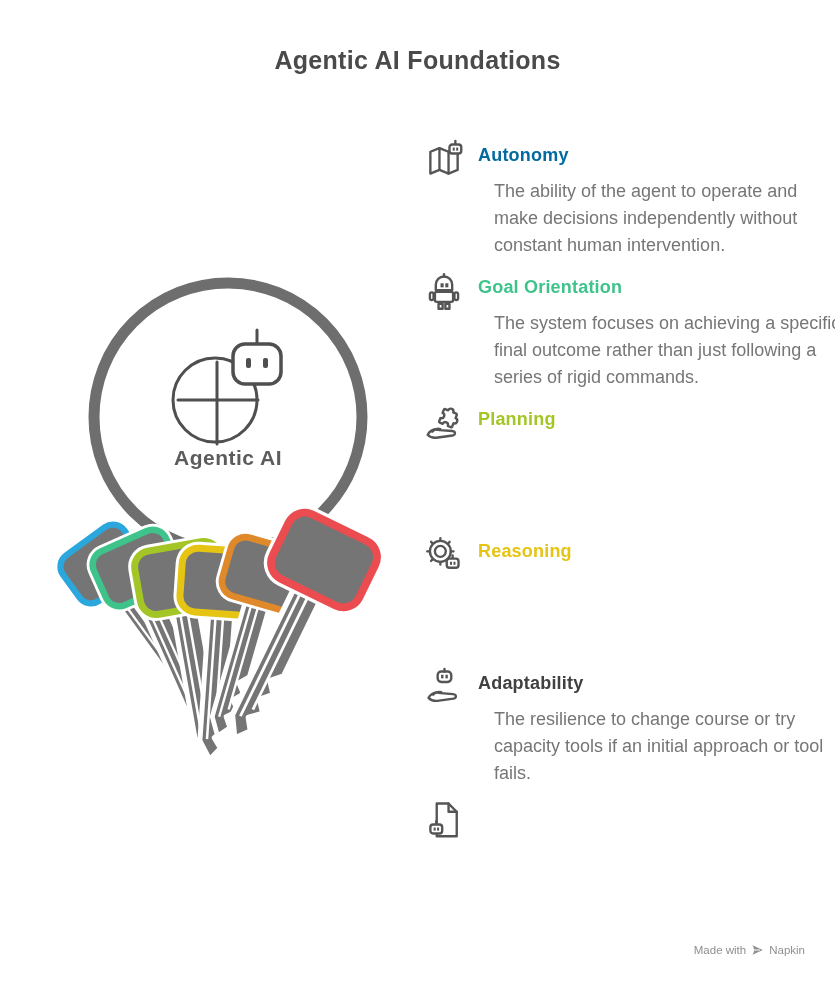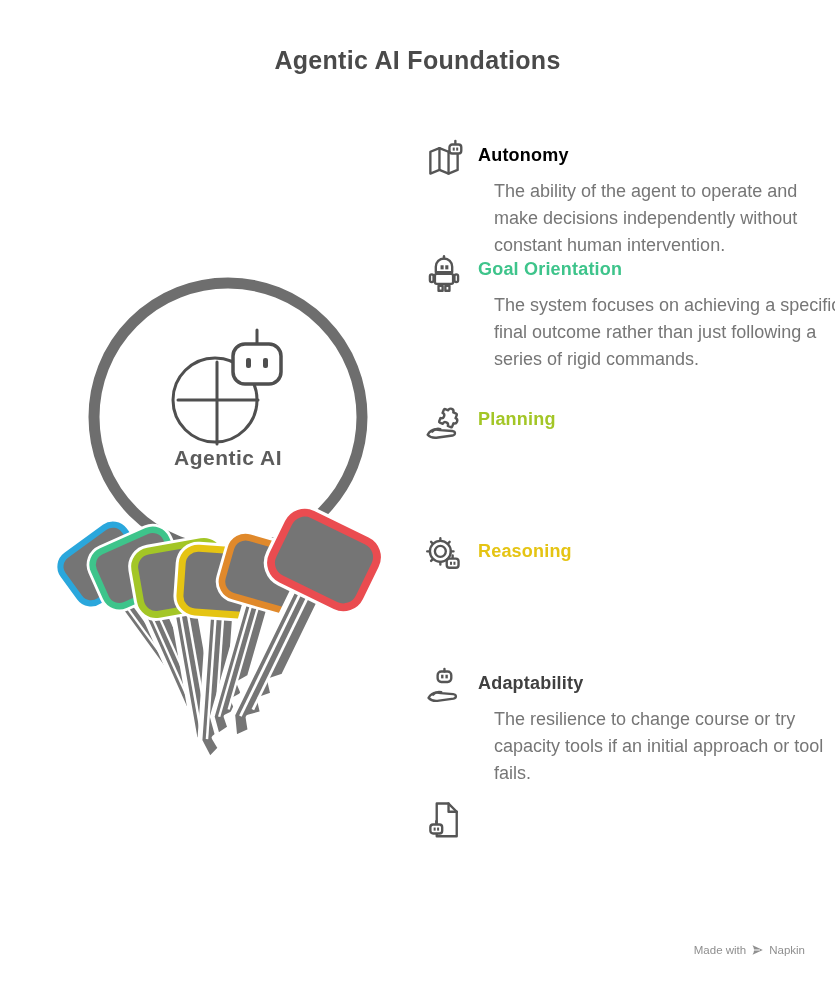--- a/index.html
+++ b/index.html
@@ -109,26 +109,26 @@
           <path d="M7 14 L17 10 L27 14 L37 10 V34 L27 38 L17 34 L7 38 Z"></path>
           <path d="M17 10 V34"></path>
             <path d="M27 14 V38"></path>
           <line x1="34.5" y1="6" x2="34.5" y2="2"></line>
           <rect x="28" y="6" width="13" height="10" rx="3" fill="#ffffff"></rect>
         </g>
         <rect x="31.6" y="9.4" width="2.2" height="3.4" fill="#555555"></rect>
         <rect x="35.4" y="9.4" width="2.2" height="3.4" fill="#555555"></rect>
       </svg>
       <div class="item-body">
-        <div class="item-title" style="color: #000000;">Autonomy</div>
+        <div class="item-title" style="color: #0369a1;">Autonomy</div>
         <div class="item-desc">The ability of the agent to operate and make decisions independently without constant human intervention.</div>
       </div>
     </div>
 
-    <div class="item" style="top:252px">
+    <div class="item" style="top:270px">
       <svg class="item-icon" viewBox="0 0 44 44">
         <g fill="none" stroke="#555555" stroke-width="2.6" stroke-linejoin="round" stroke-linecap="round">
           <line x1="22" y1="6" x2="22" y2="3.5"></line>
           <path d="M13 21 v-6 a9 9 0 0 1 18 0 v6 z"></path>
           <rect x="12" y="23" width="20" height="11" rx="2"></rect>
           <rect x="6.5" y="23.5" width="4" height="8.5" rx="2"></rect>
           <rect x="33.5" y="23.5" width="4" height="8.5" rx="2"></rect>
           <rect x="16" y="36" width="4.5" height="5.5"></rect>
           <rect x="23.5" y="36" width="4.5" height="5.5"></rect>
         </g>

